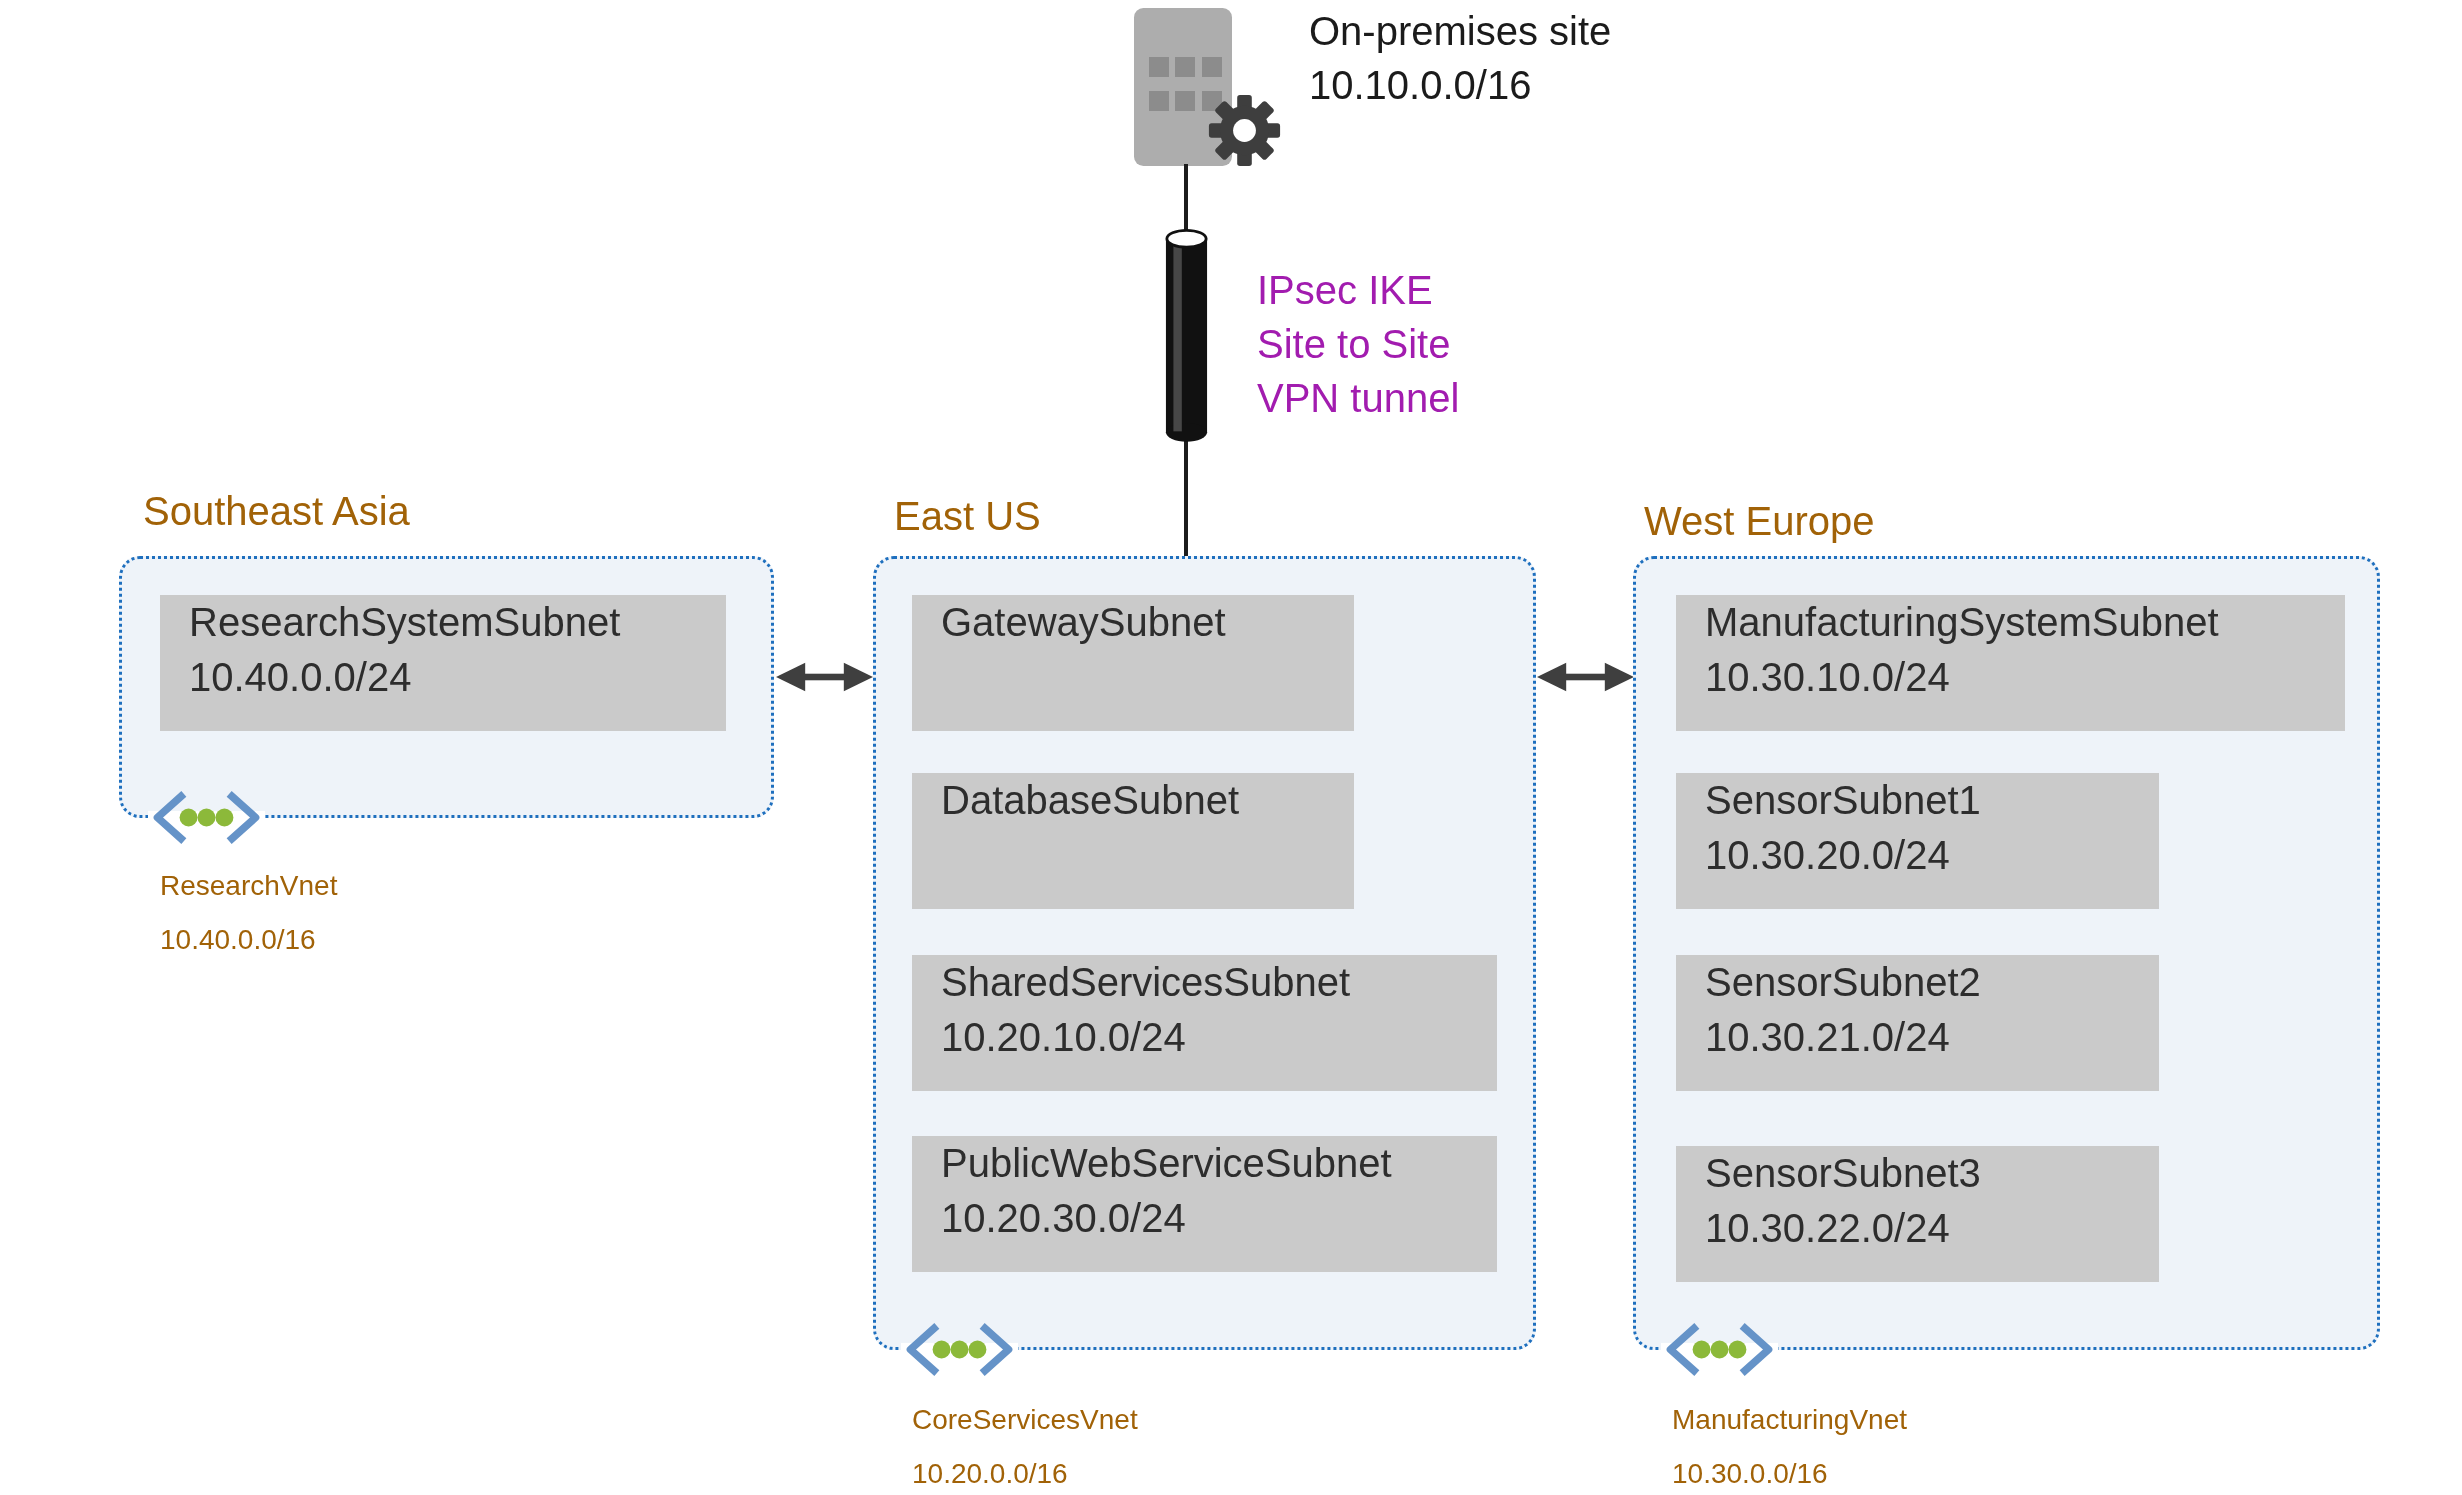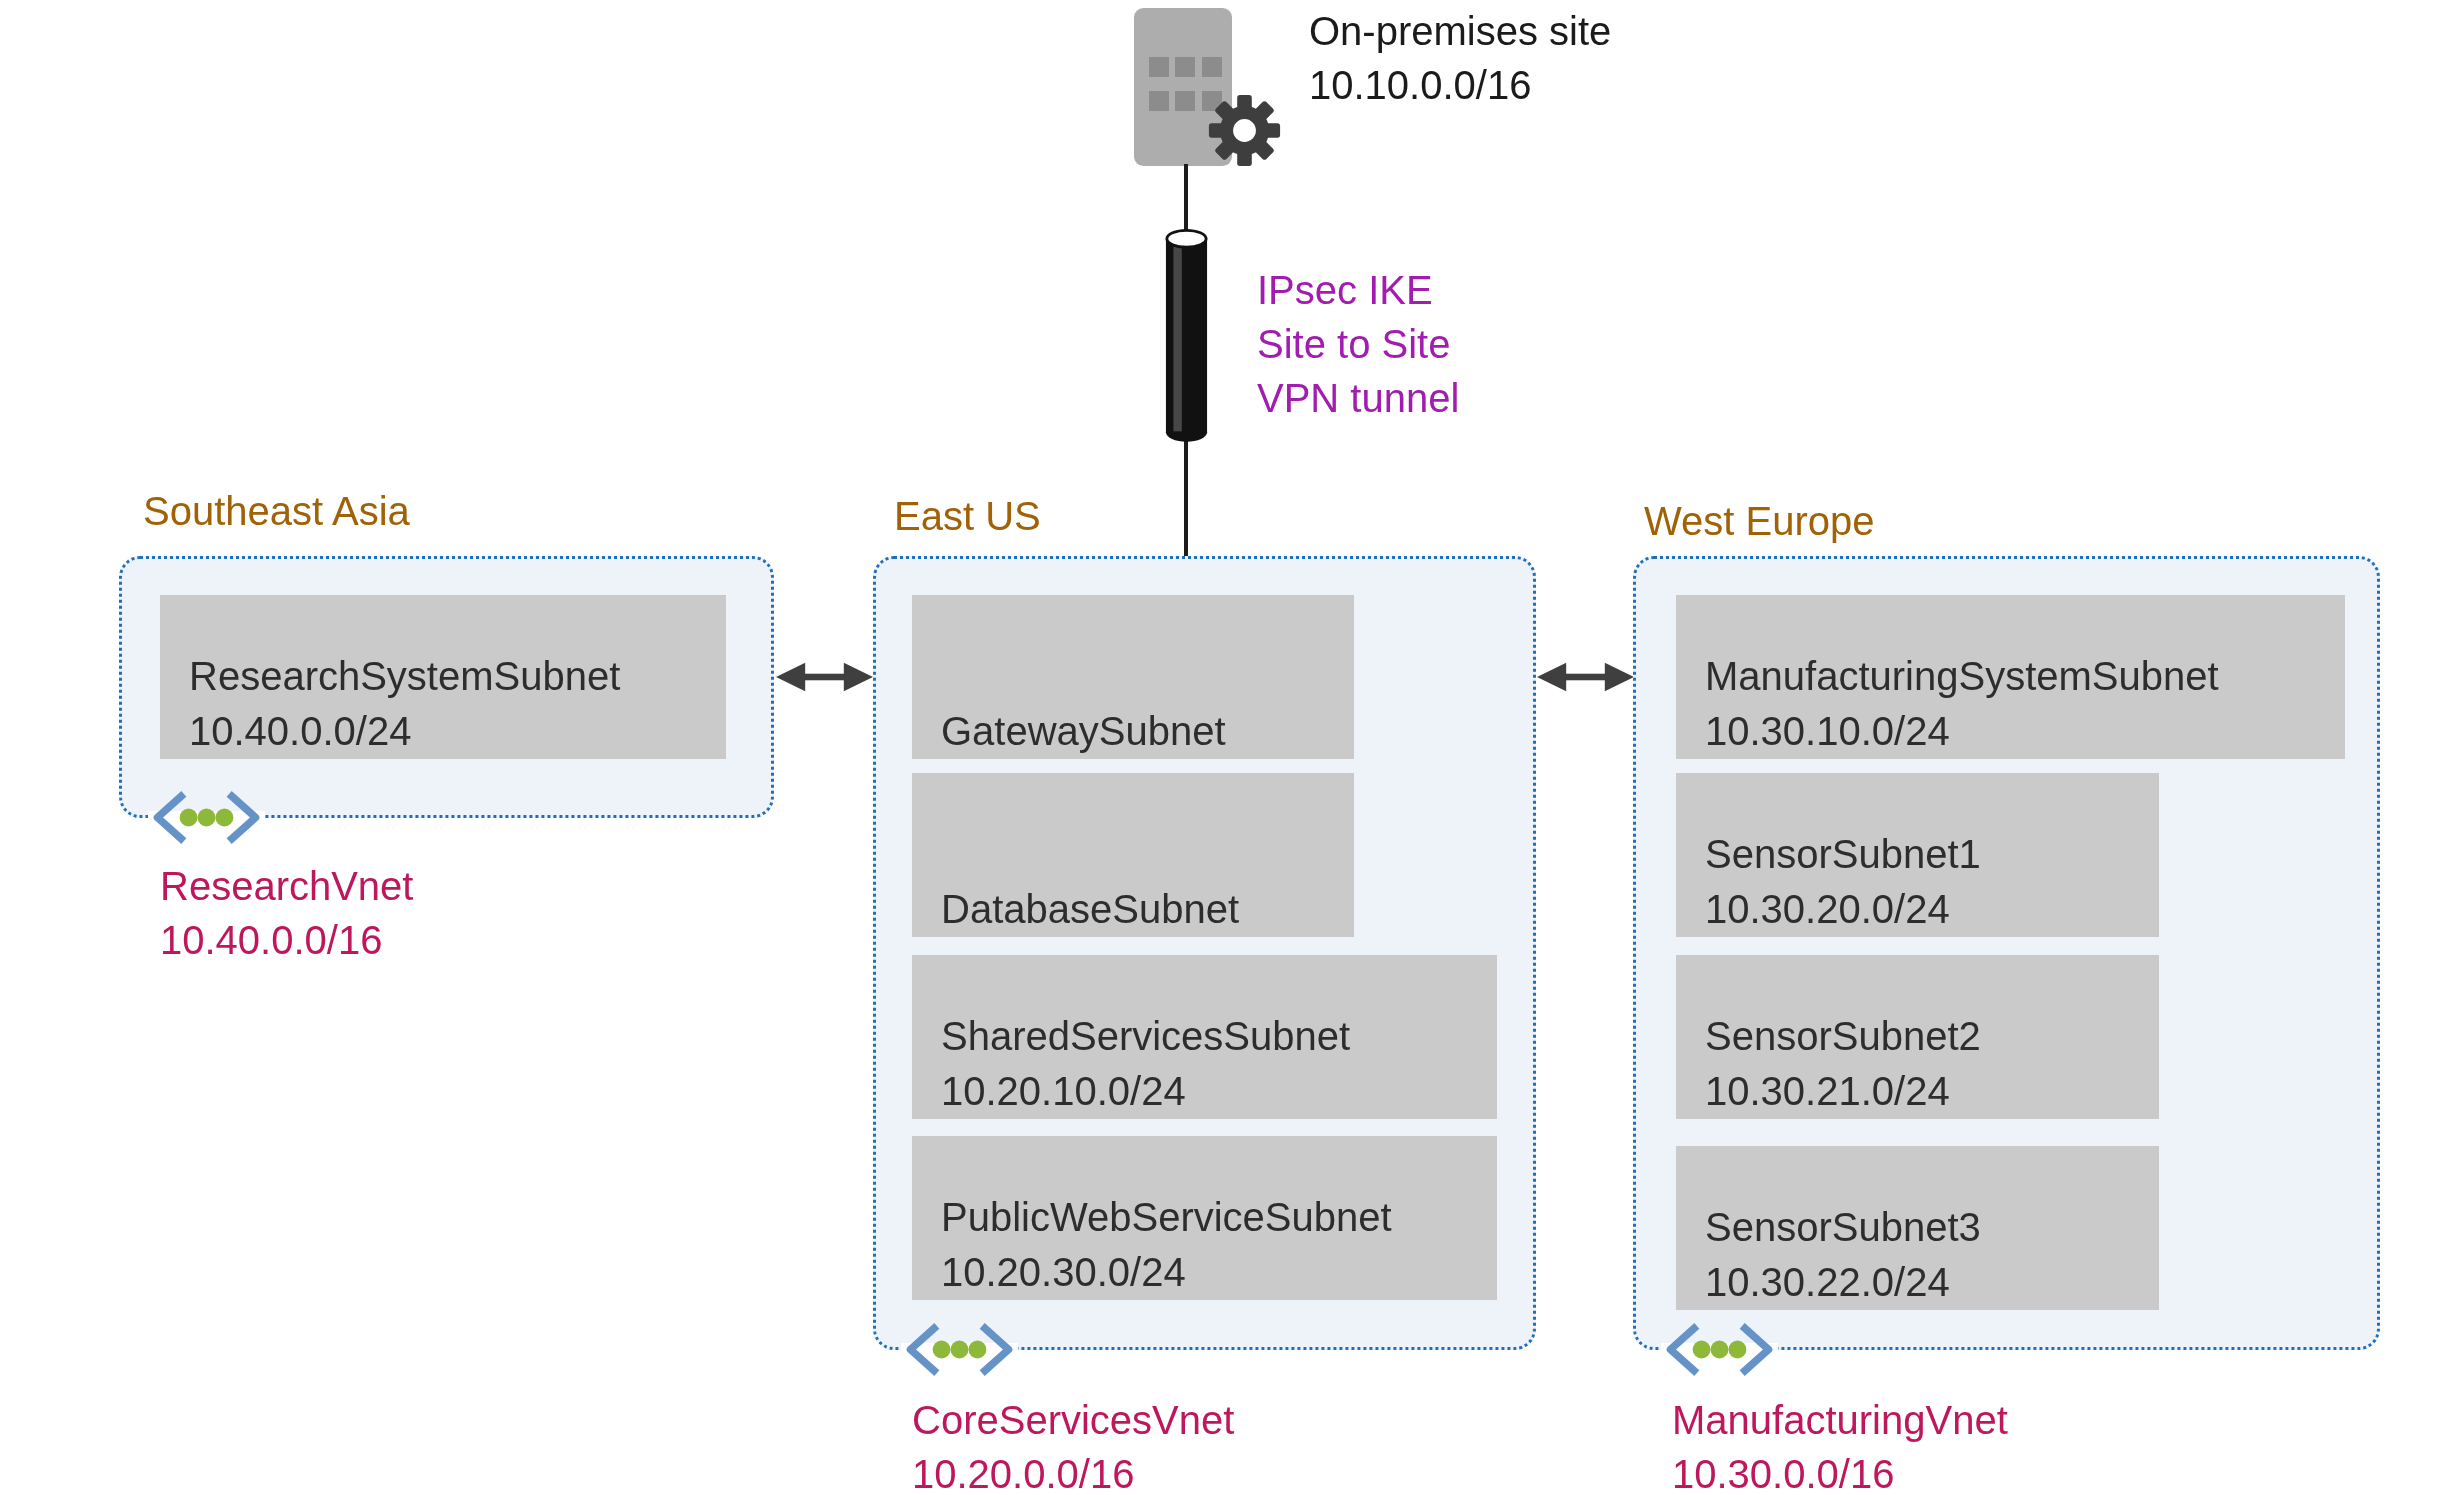--- a/index.html
+++ b/index.html
@@ -5,27 +5,27 @@
   html,body{margin:0;padding:0;background:#ffffff;}
   body{width:2462px;height:1495px;position:relative;overflow:hidden;
        font-family:"Liberation Sans", sans-serif;color:#262626;}
   .abs{position:absolute;}
 
   
   .region-box{position:absolute;background:#EEF3F9;border:3.8px dotted #1E6FBE;border-radius:21px;}
   .region-label{position:absolute;font-size:40px;line-height:47px;color:#a16207;white-space:nowrap;}
 
   
-  .subnet{position:absolute;height:164px;background:#CACACA;box-sizing:border-box;
-          display:flex;flex-direction:column;justify-content:flex-end;padding-left:29px;}
+  .subnet{position:absolute;height:136px;background:#CACACA;box-sizing:border-box;
+          display:flex;flex-direction:column;justify-content:flex-start;padding-left:29px;}
   .subnet div{font-size:40px;line-height:55px;color:#2d2d2d;white-space:nowrap;}
 
   
   .vnet-icon{position:absolute;width:117px;height:53px;}
-  .vnet-label{position:absolute;font-size:40px;line-height:54px;color:#be185d;white-space:nowrap;}
+  .vnet-label{position:absolute;font-size:28px;line-height:54px;color:#a16207;white-space:nowrap;}
 
   
   .building{position:absolute;left:1134px;top:7.5px;width:98px;height:158px;background:#ADADAD;border-radius:9.4px;}
   .win{position:absolute;width:20px;height:20px;background:#8C8C8C;}
   .onprem-text{position:absolute;left:1285px;top:3.8px;font-size:40px;line-height:54px;color:#1b1b1b;white-space:nowrap;margin-left:24px;}
 
   
   .vline{position:absolute;left:1184px;top:164px;width:3.8px;height:395px;background:#1c1c1c;}
   .vpn-text{position:absolute;left:1257px;top:263px;font-size:40px;line-height:54px;color:#a21caf;white-space:nowrap;}
 

